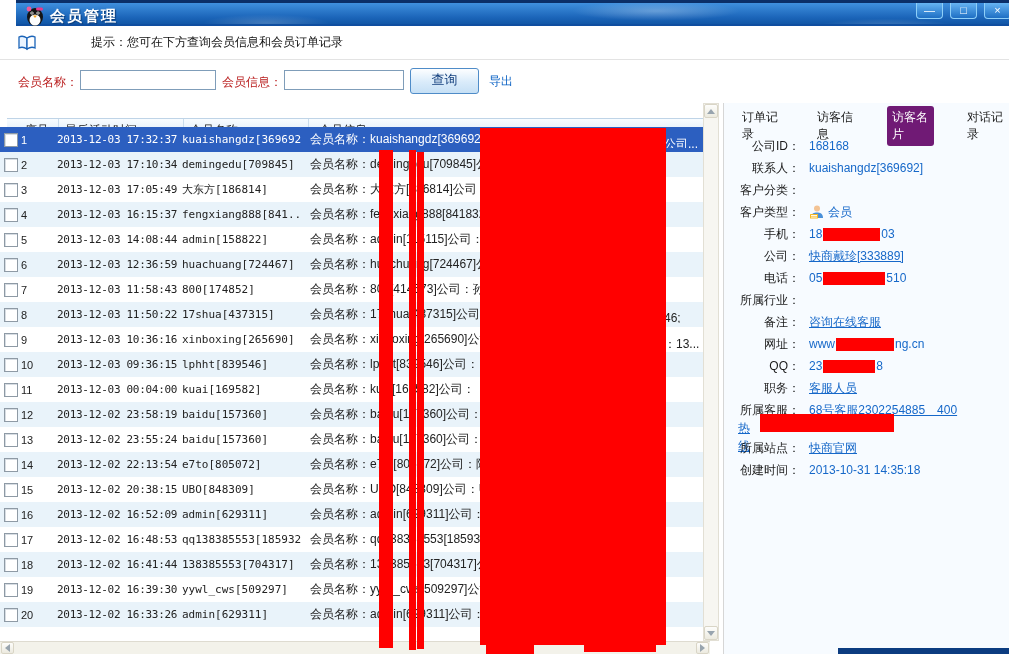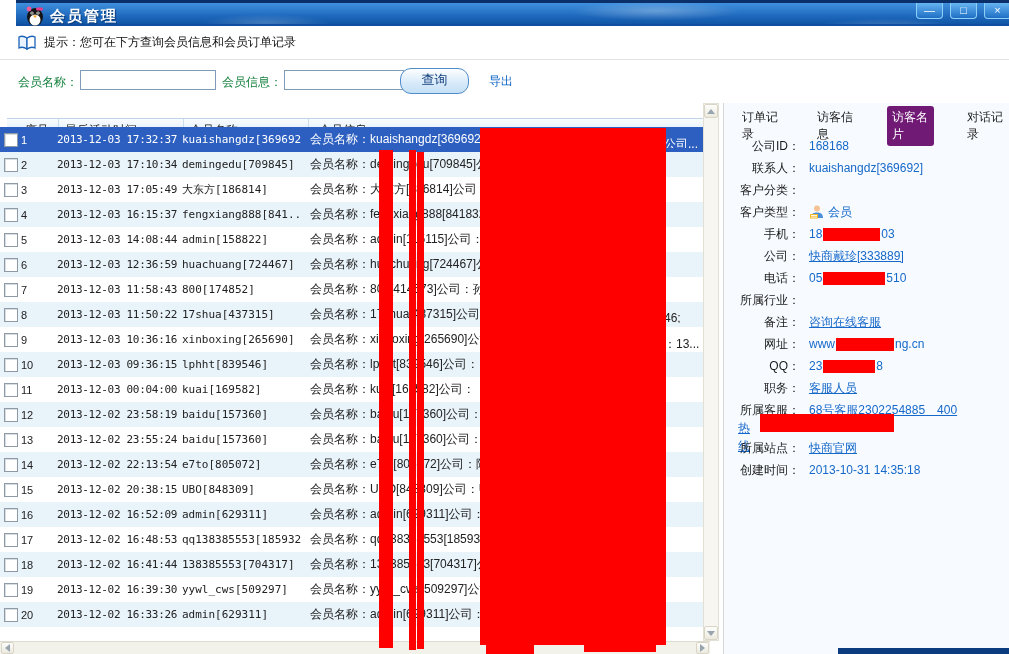--- a/index.html
+++ b/index.html
@@ -17,28 +17,28 @@
     text-shadow:1px 1px 1px #0a3a77;letter-spacing:2px;}
   .app-icon{position:absolute;left:8px;top:2px;}
   .win-btns{position:absolute;right:14px;top:0;display:flex;gap:7px;}
   .win-btn{width:27px;height:16px;background:linear-gradient(#66b4f2,#1e6fc4);
     border:1px solid #8fd0f8;border-top:none;border-radius:0 0 4px 4px;color:#fff;
     font-size:11px;line-height:14px;text-align:center;cursor:default;box-sizing:border-box;}
   
   .tipbar{position:absolute;left:0;top:26px;width:1009px;height:34px;background:#fff;
     border-bottom:1px solid #e3e3e3;display:flex;align-items:center;box-sizing:border-box;}
   .tip-icon{margin:0 8px 0 18px;display:inline-flex;}
-  .tip-text{color:#111;}
+  .tip-text{color:#111;margin-left:47px;}
   
   .searchbar{position:absolute;left:0;top:60px;width:1009px;height:43px;background:#fff;}
-  .searchbar .lbl{position:absolute;top:14px;color:#15803d;}
+  .searchbar .lbl{position:absolute;top:14px;color:#b91c1c;}
   .inp{position:absolute;top:10px;height:18px;border:1px solid #7f9db9;background:#fff;
     font-family:inherit;font-size:12px;padding:0 3px;box-sizing:content-box;}
-  .btn-query{position:absolute;left:400px;top:8px;width:67px;height:24px;
-    background:linear-gradient(#fdfeff,#d9ebfa 55%,#c6e0f5);border:1px solid #4f8cc8;border-radius:11px;
+  .btn-query{position:absolute;left:410px;top:8px;width:67px;height:24px;
+    background:linear-gradient(#fdfeff,#d9ebfa 55%,#c6e0f5);border:1px solid #4f8cc8;border-radius:3px;
     color:#14407e;font-size:13px;text-align:center;line-height:22px;}
   .lnk-export{position:absolute;left:489px;top:13px;color:#0b62c4;}
   
   .thead{position:absolute;left:0;top:118px;width:703px;height:24px;display:flex;
     background:linear-gradient(#f8fcff,#e2eef9 60%,#d8e8f6);border-top:1px solid #bfd4e7;
     border-bottom:1px solid #bfd4e7;box-sizing:border-box;margin-left:7px;}
   .thead .hc{line-height:22px;padding-left:6px;border-right:1px solid #c9dcec;box-sizing:border-box;color:#1a1a1a;}
   .hc1{width:52px;padding-left:18px!important;}
   .hc2{width:125px;}
   .hc3{width:125px;}

